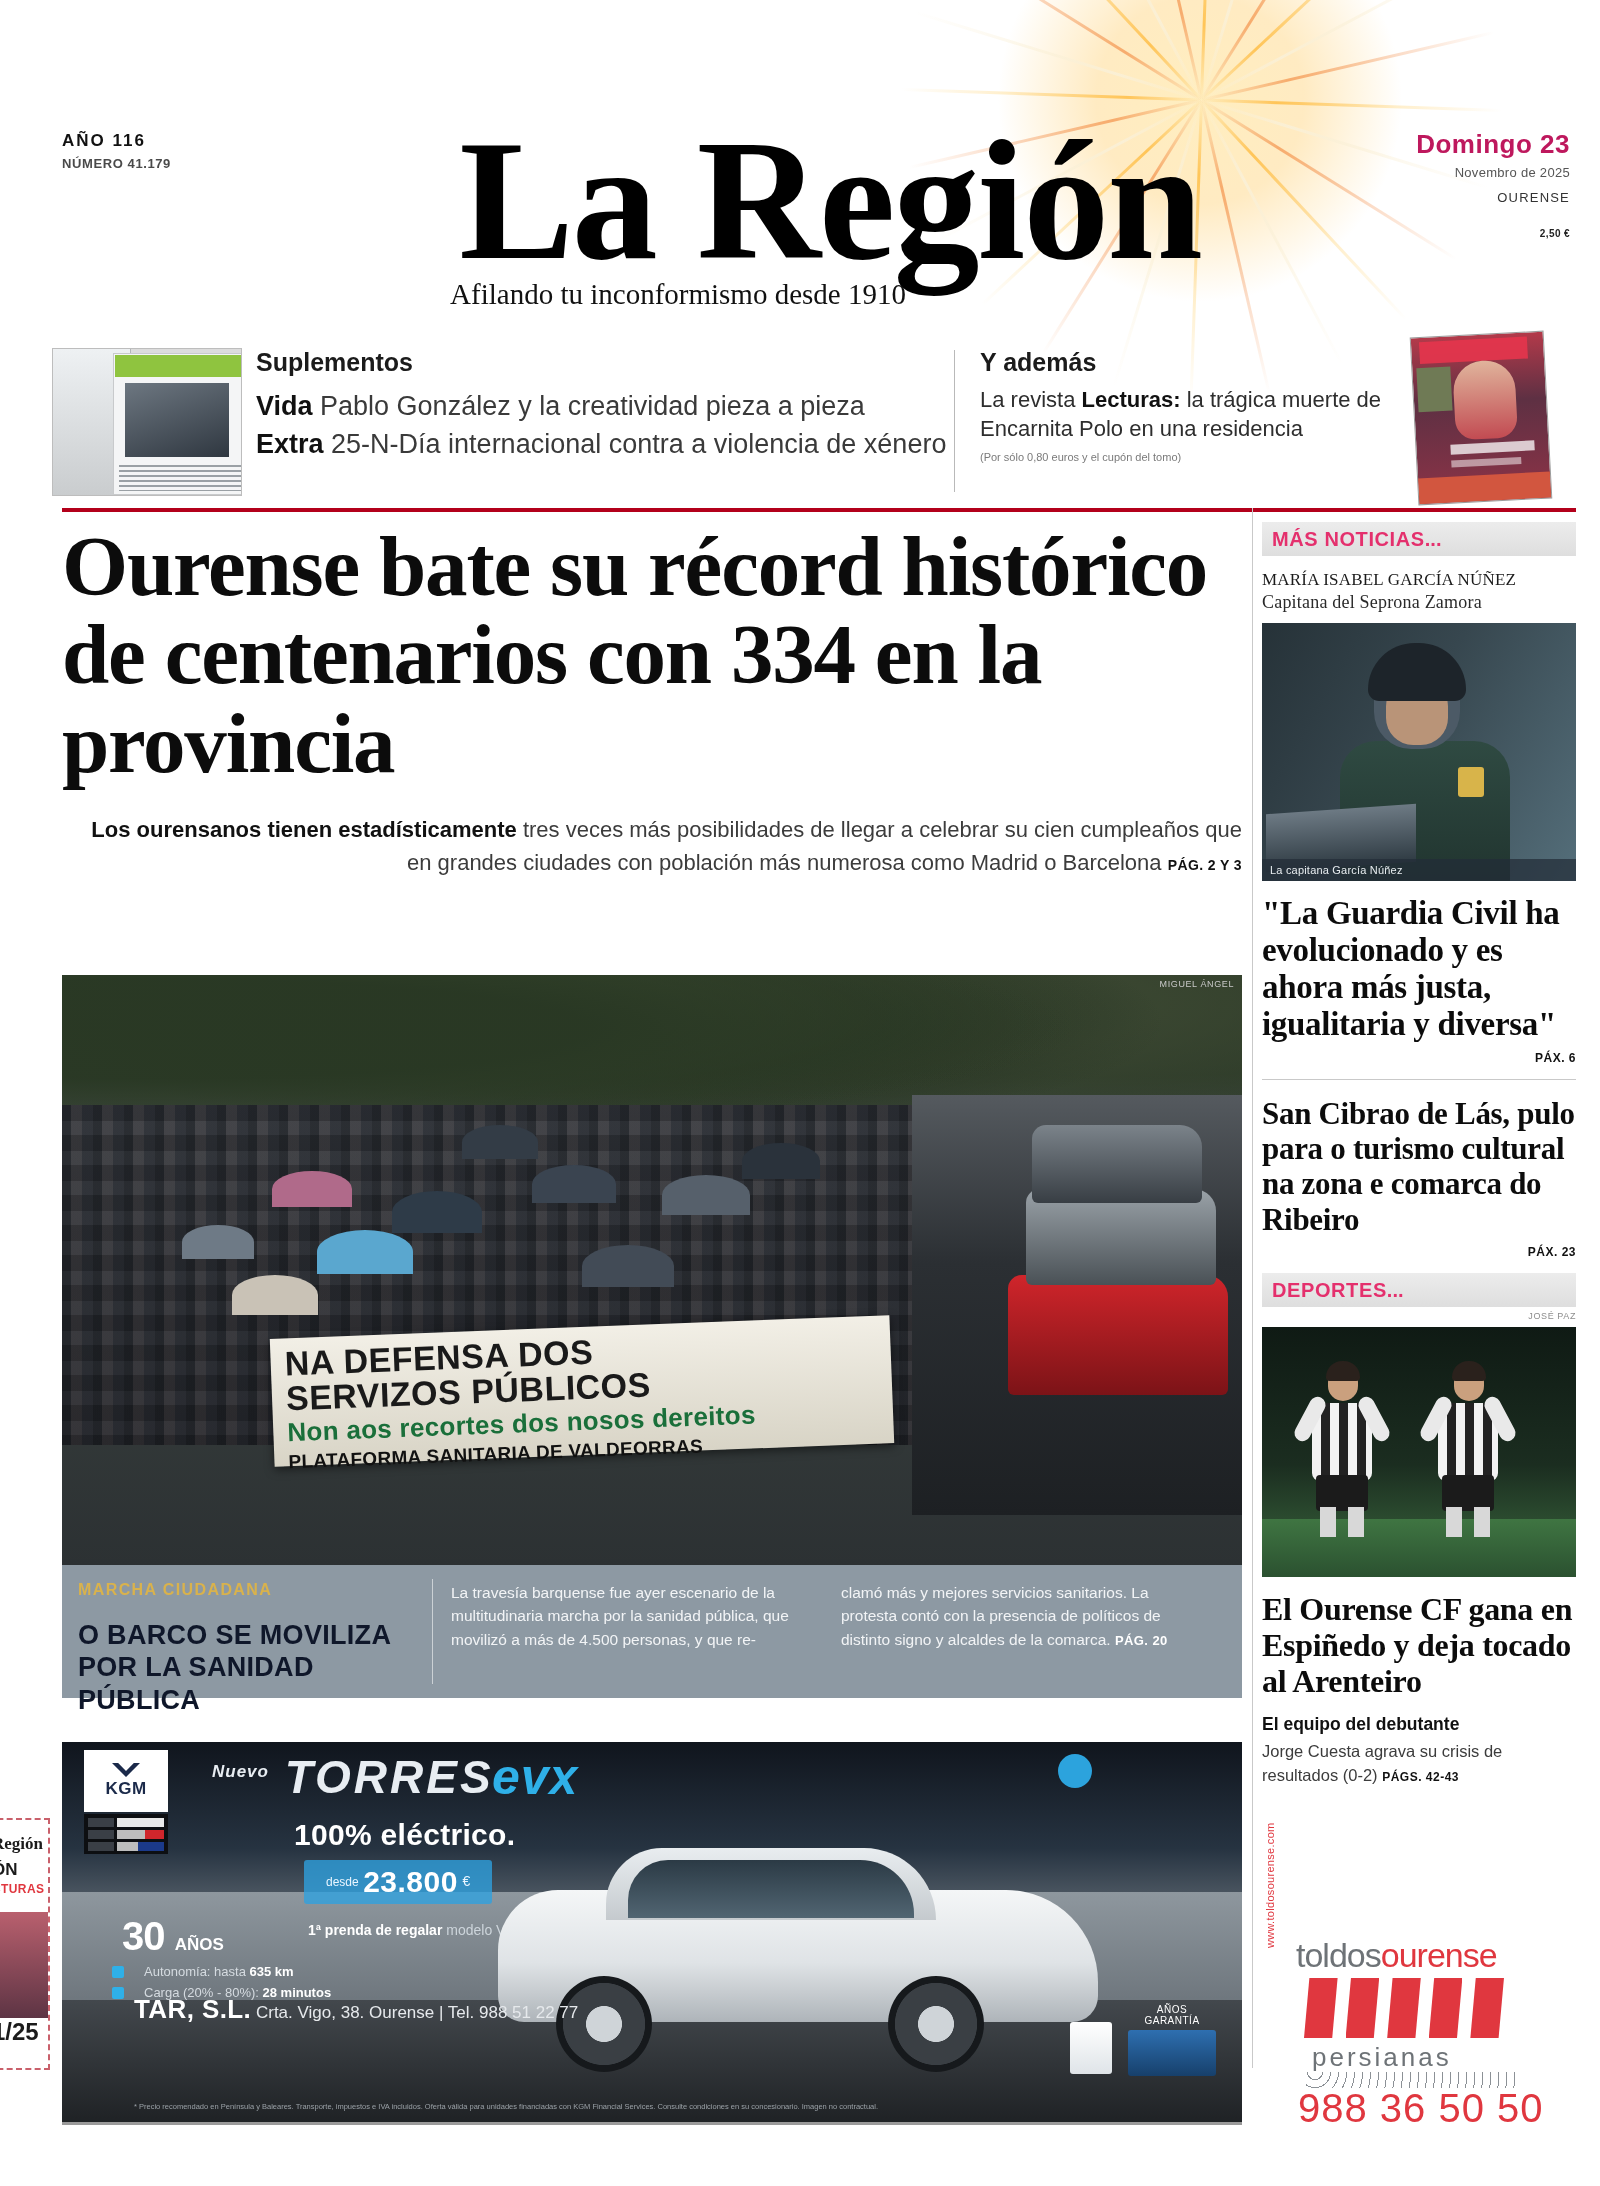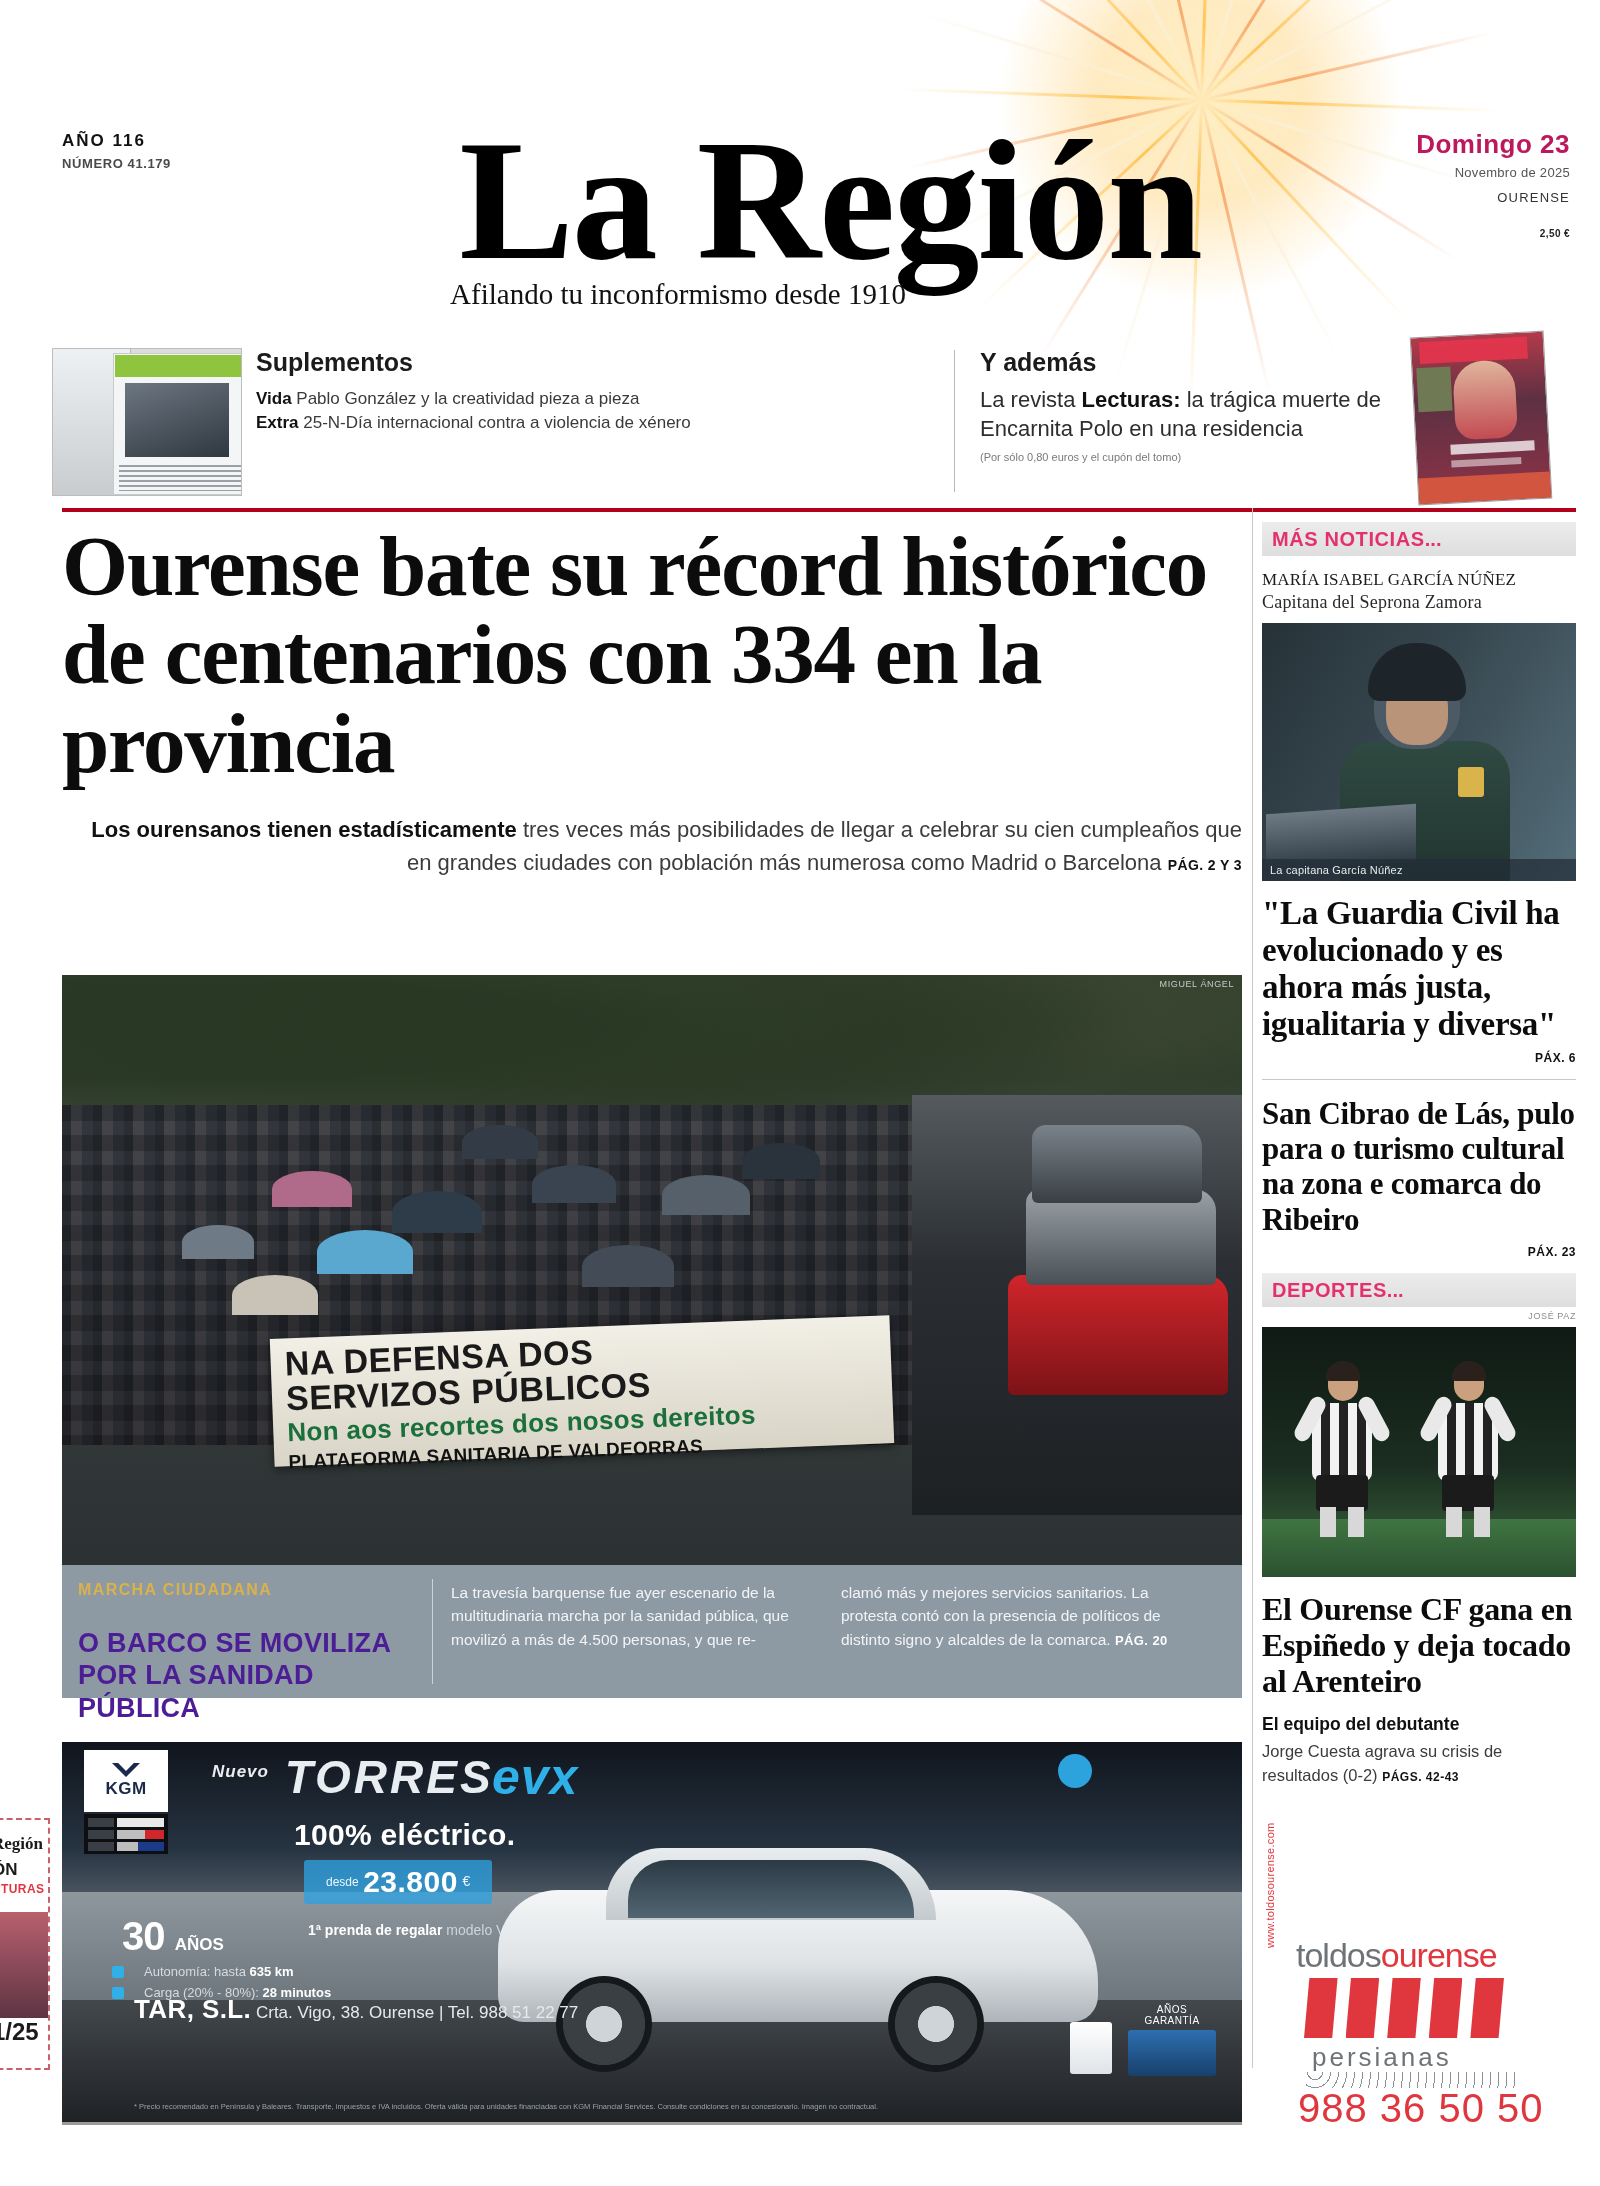--- a/index.html
+++ b/index.html
@@ -63,21 +63,21 @@
   }
   .sup-thumb .paper1 { position:absolute; left:0;  top:0; width:78px; height:148px; background:linear-gradient(180deg,#eef1f3,#c9ccce); border-right:1px solid #b3b6b8;}
   .sup-thumb .paper2 { position:absolute; left:60px; top:4px; width:132px; height:142px; background:#f4f5f6; border:1px solid #c8cacc; }
   .sup-thumb .ph { position:absolute; left:72px; top:34px; width:104px; height:74px; background:linear-gradient(160deg,#6d7781,#2f3740); }
   .sup-thumb .hdr { position:absolute; left:62px; top:6px; width:130px; height:22px; background:#8fc43f; }
   .sup-thumb .cols { position:absolute; left:66px; top:116px; width:122px; height:26px;
      background:repeating-linear-gradient(180deg,#9aa0a5 0 2px,#f4f5f6 2px 5px); }
 
   .sup-text { position:absolute; left:232px; top:6px; width:680px; }
   .sup-text .h { font-size:25px; font-weight:bold; color:#1b1b1b; margin-bottom:10px; }
-  .sup-text .row { font-size:17px; color:#3a3a3a; line-height:1.42; white-space:nowrap; }
+  .sup-text .row { font-size:27px; color:#3a3a3a; line-height:1.42; white-space:nowrap; }
   .sup-text .row b { color:#111; }
 
   .vrule { position:absolute; left:930px; top:8px; width:1px; height:142px; background:#b9b9b9; }
 
   .ademas { position:absolute; left:956px; top:6px; width:470px; }
   .ademas .h { font-size:25px; font-weight:bold; color:#1b1b1b; margin-bottom:8px; }
   .ademas .t { font-size:22px; color:#2e2e2e; line-height:1.32; }
   .ademas .t b { color:#111; }
   .ademas .small { font-size:11px; color:#7a7a7a; margin-top:8px; }
 
@@ -147,21 +147,21 @@
   .mp-banner .l3 { font-family:"Liberation Sans", sans-serif; font-weight:bold; font-size:19px; color:#111; letter-spacing:.3px; margin-top:3px;}
   .mp-credit { position:absolute; right:8px; top:4px; font-size:9px; color:#c9c9c9; letter-spacing:.6px; }
 
   
   .capbar {
     position:absolute; left:62px; top:1565px; width:1180px; height:133px;
     background:#8d99a3; display:flex; align-items:stretch;
   }
   .capbar .left { width:370px; padding:16px 16px 0 16px; }
   .capbar .kicker { font-size:16px; font-weight:bold; color:#d9b24c; letter-spacing:1.4px; }
-  .capbar .big { font-size:27px; font-weight:bold; color:#4c1d95; letter-spacing:.3px; line-height:1.2; margin-top:28px; }
+  .capbar .big { font-size:27px; font-weight:bold; color:#0f172a; letter-spacing:.3px; line-height:1.2; margin-top:20px; }
   .capbar .divider { width:1px; background:rgba(255,255,255,.55); margin:14px 0; }
   .capbar .col { width:390px; padding:16px 18px 0 18px; font-size:15.5px; line-height:1.5; color:#f2f4f6; }
   .capbar .col .pag { font-weight:bold; color:#fff; letter-spacing:.4px; font-size:13px; }
 
   
   .carad {
     position:absolute; left:62px; top:1742px; width:1180px; height:380px;
     background:linear-gradient(180deg,#161c26 0%,#1d2732 30%,#5d646a 62%,#2a2d31 100%);
     overflow:hidden;
   }

